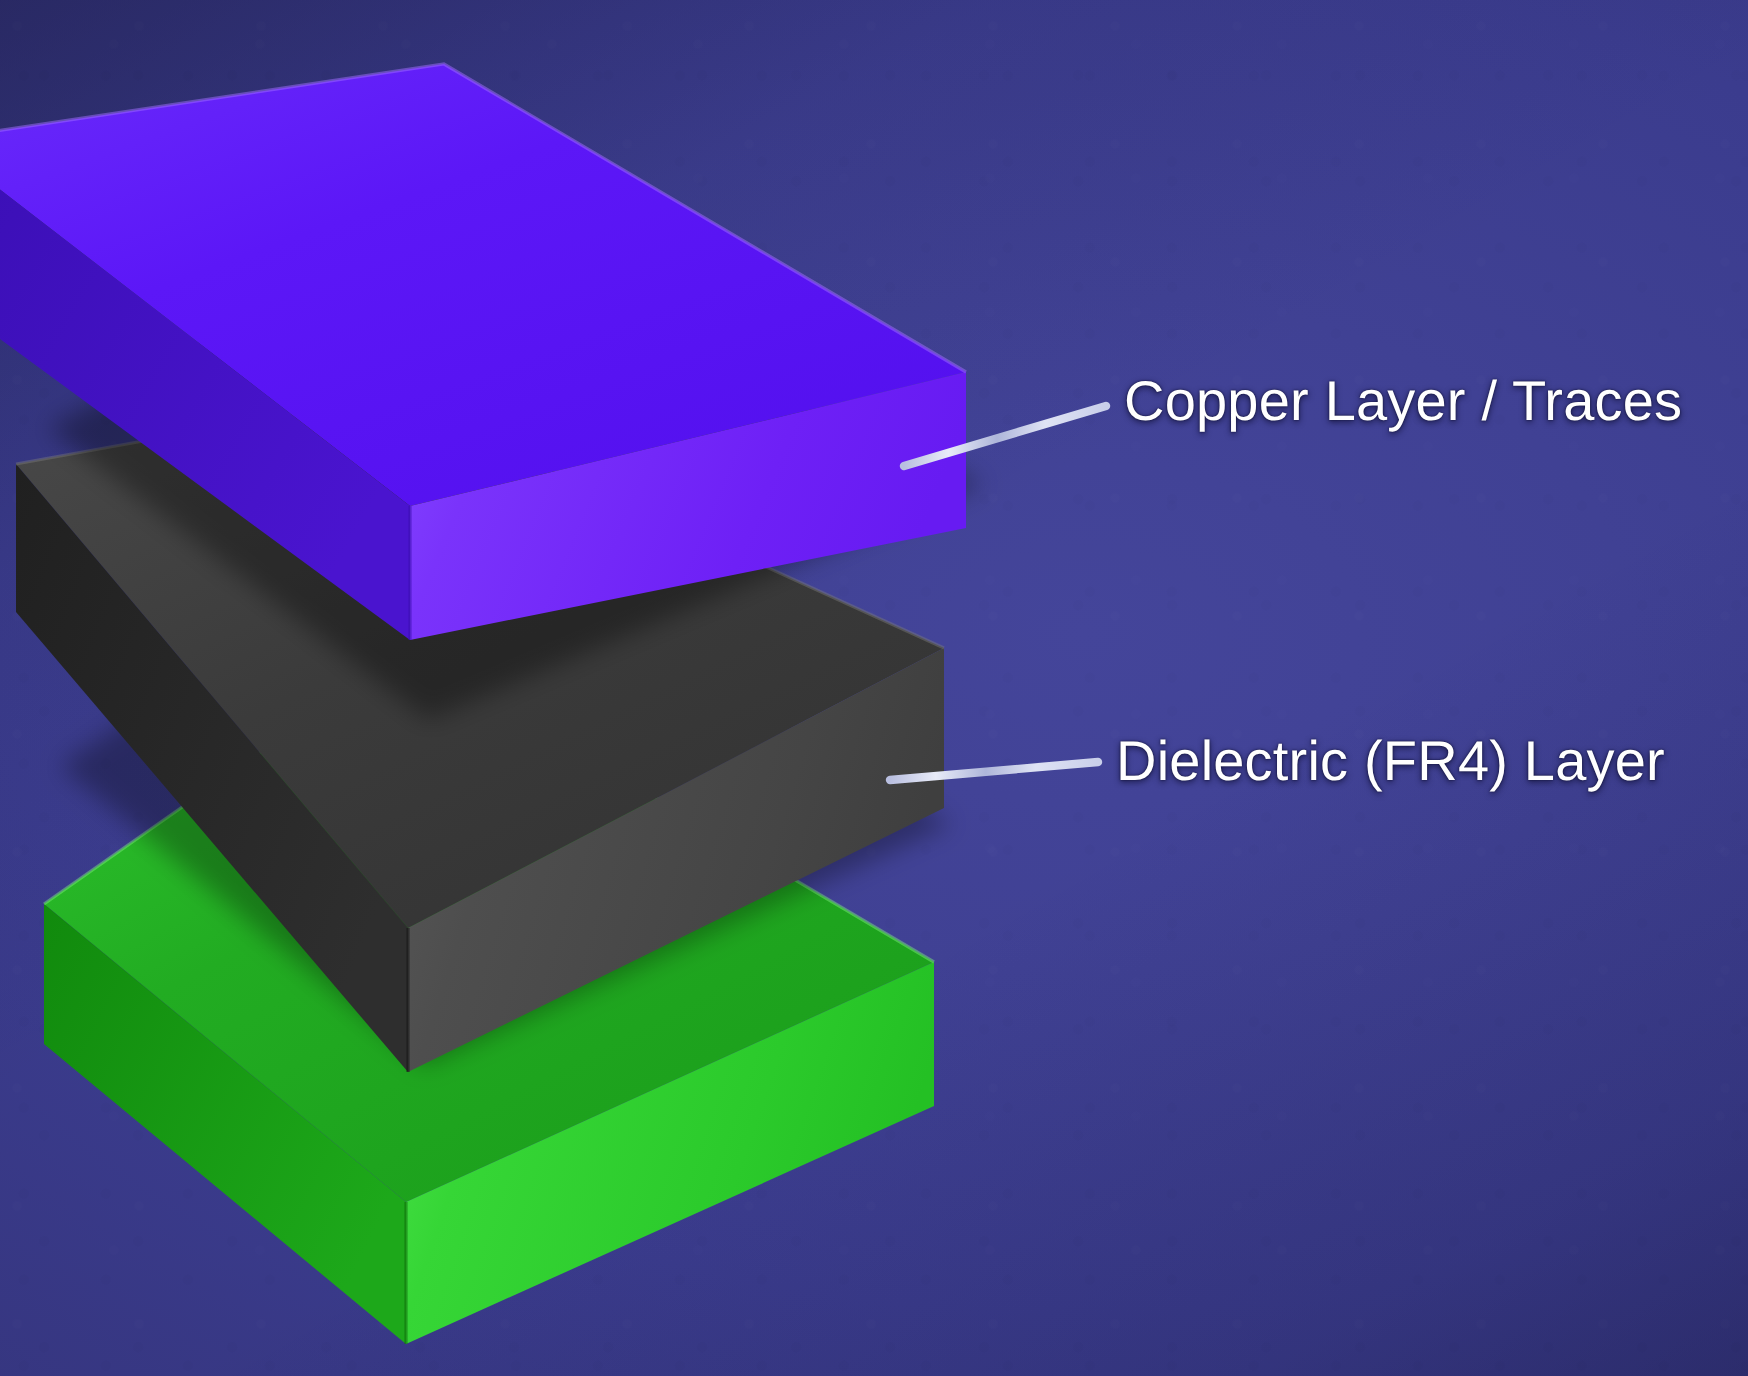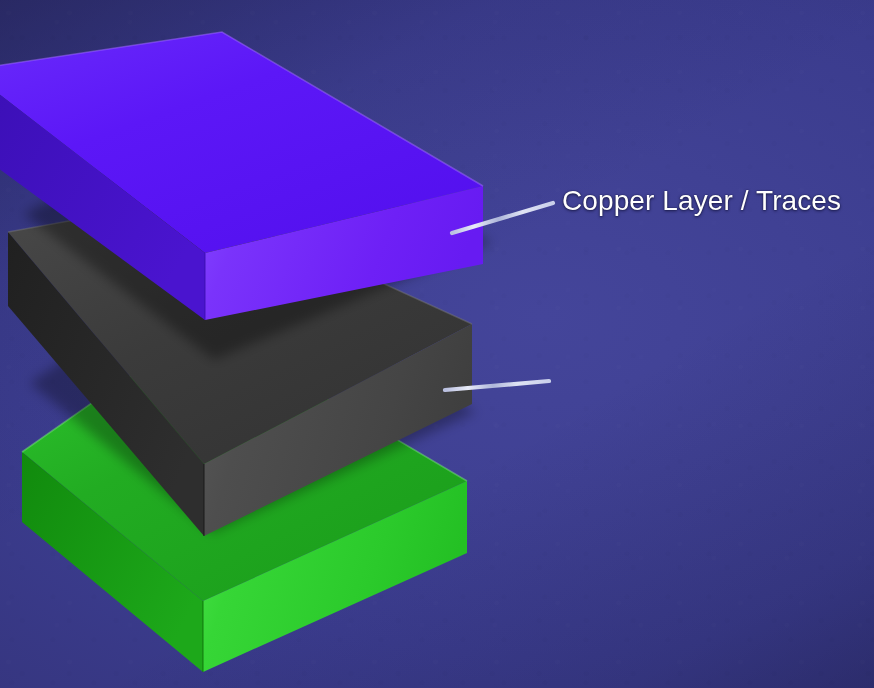--- a/index.html
+++ b/index.html
@@ -181,15 +181,16 @@
 
     <g>
       <line x1="452" y1="233" x2="553" y2="203" stroke="url(#leadgrad)" stroke-width="4.2" stroke-linecap="round"></line>
       <line x1="445" y1="390" x2="549" y2="381" stroke="url(#leadgrad)" stroke-width="4.2" stroke-linecap="round"></line>
       <line x1="440" y1="530" x2="548" y2="530" stroke="url(#leadgrad)" stroke-width="4.2" stroke-linecap="round"></line>
     </g>
   </svg>
 
   <div class="label" id="lbl-copper" style="left: 562px; top: 185px;">Copper Layer / Traces</div>
 
+  <div class="label" id="lbl-dielectric" style="left: 558px; top: 365px;">Dielectric (FR4) Layer</div>
 
 
 </div>
 
 </body></html>

